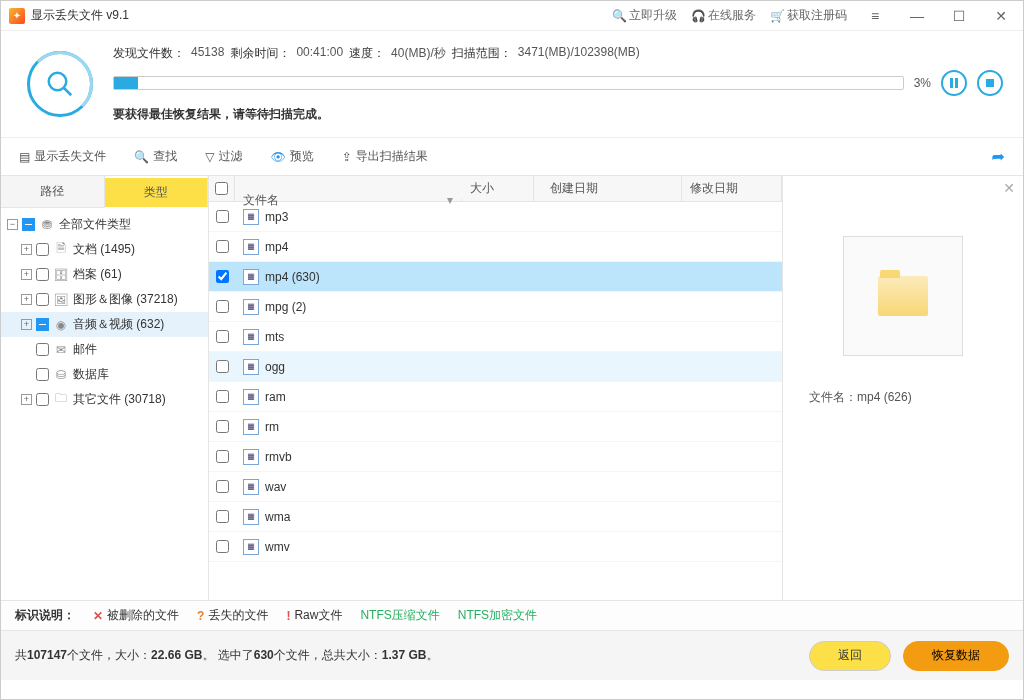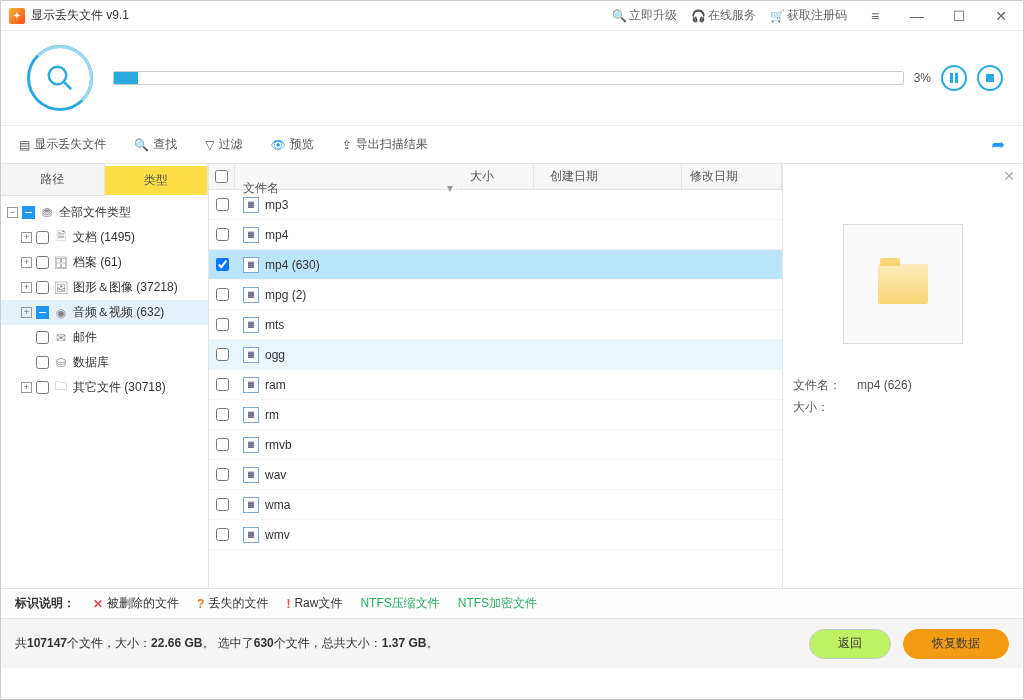--- a/index.html
+++ b/index.html
@@ -73,36 +73,36 @@
 .row.hover{background:#eaf6fd;}
 .file-ic{width:16px;height:16px;border:1px solid #7aa7d8;background:#fff;display:inline-flex;align-items:center;justify-content:center;font-size:8px;color:#336;}
 
 
 .preview-panel{width:240px;padding:10px;position:relative;}
 .preview-close{position:absolute;top:4px;right:8px;color:#aaa;cursor:pointer;font-size:14px;}
 .preview-thumb{width:120px;height:120px;border:1px solid #ddd;margin:50px auto 30px;display:flex;align-items:center;justify-content:center;background:#fafafa;}
 .folder-shape{width:50px;height:40px;background:linear-gradient(#fceabb,#f8d775);border-radius:2px;position:relative;}
 .folder-shape::before{content:"";position:absolute;top:-6px;left:2px;width:20px;height:8px;background:#f8d775;border-radius:2px 2px 0 0;}
 .preview-meta{line-height:22px;color:#555;}
-.preview-meta .k{display:inline-block;width:64px;}
+.preview-meta .k{display:inline-block;width:64px;text-align:right;}
 
 
 .legend{height:30px;display:flex;align-items:center;gap:18px;padding:0 14px;border-top:1px solid #e5e5e5;background:#fdfdfd;}
 .legend .title{font-weight:bold;}
 .legend .item{display:flex;align-items:center;gap:4px;}
 .legend .red{color:#d9534f;font-weight:bold;}
 .legend .orange{color:#e67e22;font-weight:bold;}
 .legend .green{color:#27ae60;}
 
 
 .footer{height:50px;display:flex;align-items:center;justify-content:space-between;padding:0 14px;background:#f5f5f5;border-top:1px solid #e5e5e5;}
 .footer .stats b{font-weight:bold;}
 .footer .btns{display:flex;gap:12px;}
-.btn{height:30px;padding:0 28px;border-radius:15px;border:1px solid #ccc;background:#bef264;cursor:pointer;display:flex;align-items:center;}
-.btn.primary{background:#f39c12;border-color:#f39c12;color:#404040;}
+.btn{height:30px;padding:0 28px;border-radius:15px;border:1px solid #ccc;background:#fde047;cursor:pointer;display:flex;align-items:center;}
+.btn.primary{background:#f39c12;border-color:#f39c12;color:#000000;}
 </style>
 </head>
 <body>
 
 <div class="title-bar">
   <div class="title-left">
     <span class="app-icon">✦</span>
     <span>显示丢失文件 v9.1</span>
   </div>
   <div class="title-right">
@@ -126,37 +126,48 @@
 </div>
 
 <div class="scan-header">
   <div class="scan-icon-wrap">
     <svg width="30" height="30" viewBox="0 0 24 24" fill="none" stroke="#29abe2" stroke-width="2">
         <circle cx="10" cy="10" r="7"></circle>
         <line x1="15" y1="15" x2="21" y2="21"></line>
       </svg>
   </div>
   <div class="scan-info">
+    <div class="scan-stats">
+      <span class="lbl">发现文件数：</span>
+      <span>45138</span>
+      <span class="lbl">剩余时间：</span>
+      <span>00:41:00</span>
+      <span class="lbl">速度：</span>
+      <span>40(MB)/秒</span>
+      <span class="lbl">扫描范围：</span>
+      <span>3471(MB)/102398(MB)</span>
+    </div>
     <div class="progress-row">
       <div class="progress-bar">
           <div class="progress-fill"></div>
         </div>
       <span class="pct">3%</span>
       <span class="circ-btn">
           <svg width="10" height="10">
             <rect x="1" y="0" width="3" height="10" fill="#29abe2"></rect>
             <rect x="6" y="0" width="3" height="10" fill="#29abe2"></rect>
           </svg>
         </span>
       <span class="circ-btn">
           <svg width="10" height="10">
             <rect x="1" y="1" width="8" height="8" fill="#29abe2"></rect>
           </svg>
         </span>
     </div>
+    <div class="wait-msg">要获得最佳恢复结果，请等待扫描完成。</div>
   </div>
 </div>
 
 <div class="toolbar">
   <span class="tbtn">
       <span>▤</span>
       <span>显示丢失文件</span>
     </span>
   <span class="tbtn">
       <span>🔍</span>
@@ -398,21 +409,20 @@
       </div>
   </div>
 
   <div class="preview-panel">
     <span class="preview-close">✕</span>
     <div class="preview-thumb">
         <div class="folder-shape"></div>
       </div>
     <div class="preview-meta">
       <div><span class="k">文件名：</span><span>mp4 (626)</span></div>
-      <div><span class="k">大小：</span><span></span></div>
     </div>
   </div>
 </div>
 
 <div class="legend">
   <span class="title">标识说明：</span>
   <span class="item">
       <span class="red">✕</span>
       <span>被删除的文件</span>
     </span>

